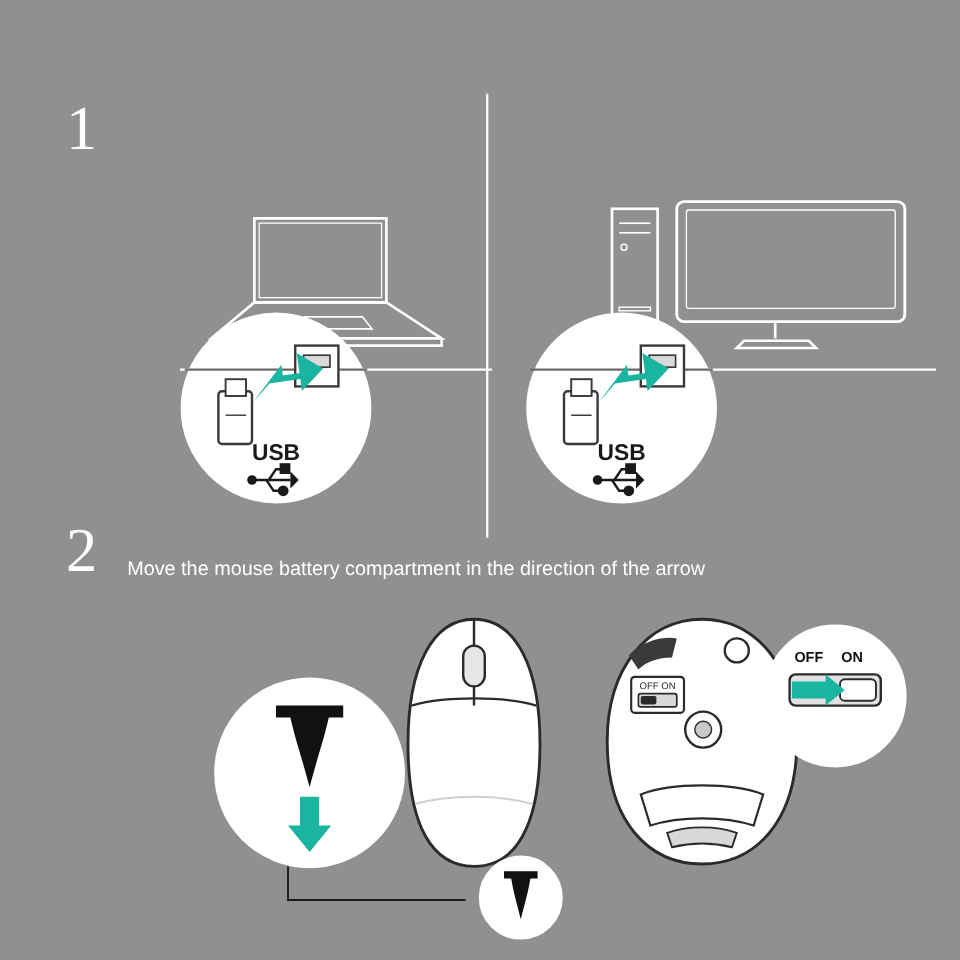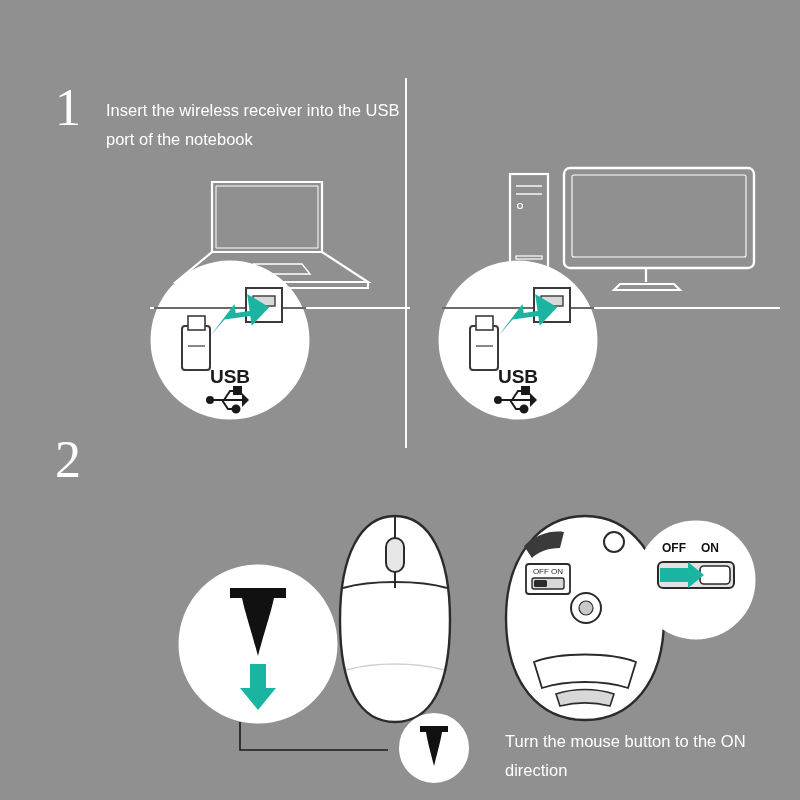--- a/index.html
+++ b/index.html
@@ -60,21 +60,20 @@
   
   .art { position: absolute; }
 </style>
 </head>
 <body>
 
 <div id="page">
 
   <div class="step-num" id="step1-num">1</div>
 
-  <div class="instr" id="instr-left">Insert the wireless receiver into the USB port of the notebook</div>
 
   <div id="divider"></div>
 
   <svg class="art" id="laptop-art" style="left:150px; top:160px;" width="260" height="250" viewBox="0 0 260 250">
 
     <path d="M62 22 L172 22 L172 92 L62 92 Z" fill="none" stroke="#ffffff" stroke-width="2.2"></path>
     <path d="M66 26 L168 26 L168 88 L66 88 Z" fill="none" stroke="#ffffff" stroke-width="1"></path>
 
     <path d="M62 92 L172 92 L218 122 L26 122 Z" fill="none" stroke="#ffffff" stroke-width="2.2"></path>
 
@@ -159,20 +158,21 @@
       <circle cx="60" cy="140" r="3" fill="#1a1a1a"></circle>
       <path d="M74 140 L80 131 L86 131"></path>
       <path d="M72 140 L78 149 L84 149"></path>
       <rect x="84" y="127" width="7" height="7" fill="#1a1a1a"></rect>
       <circle cx="86" cy="149" r="3.5" fill="#1a1a1a"></circle>
       <path d="M92 133 L99 140 L92 147 Z" fill="#1a1a1a" stroke="none"></path>
     </g>
   </svg>
 
   <div class="step-num" id="step2-num">2</div>
+  <div class="instr" id="instr-step2">Move the mouse battery compartment in the direction of the arrow</div>
 
   <svg class="art" id="mouse-top" style="left:330px; top:510px;" width="130" height="220" viewBox="0 0 130 220">
     <path d="M65 6 C 100 6 120 46 120 110 C 120 178 100 212 65 212 C 30 212 10 178 10 110 C 10 46 30 6 65 6 Z" fill="#ffffff" stroke="#2b2b2b" stroke-width="2.4"></path>
     <path d="M65 6 L65 78" stroke="#2b2b2b" stroke-width="2"></path>
     <path d="M13 78 C 40 70 90 70 117 78" fill="none" stroke="#2b2b2b" stroke-width="2"></path>
     <rect x="56" y="28" width="18" height="34" rx="9" fill="#e6e6e6" stroke="#2b2b2b" stroke-width="2"></rect>
     <path d="M16 160 C 45 152 85 152 114 160" fill="none" stroke="#cfcfcf" stroke-width="1.6"></path>
   </svg>
 
   <svg class="art" id="mouse-bottom" style="left:490px; top:512px;" width="190" height="215" viewBox="0 0 190 215">
@@ -220,15 +220,14 @@
     <circle cx="60" cy="60" r="58" fill="#ffffff" stroke="#ffffff" stroke-width="3"></circle>
     <text x="38" y="32" text-anchor="middle" font-family="Liberation Sans, sans-serif" font-size="12" font-weight="bold" fill="#111111">OFF</text>
     <text x="74" y="32" text-anchor="middle" font-family="Liberation Sans, sans-serif" font-size="12" font-weight="bold" fill="#111111">ON</text>
     <rect x="22" y="42" width="76" height="26" rx="5" fill="#e2e2e2" stroke="#2b2b2b" stroke-width="2"></rect>
     <rect x="64" y="46" width="30" height="18" rx="4" fill="#ffffff" stroke="#2b2b2b" stroke-width="1.6"></rect>
     <g>
       <path d="M24 48 L52 48 L52 42 L68 55 L52 68 L52 62 L24 62 Z" fill="#19b5a0"></path>
     </g>
   </svg>
 
-  <div class="instr" id="instr-onoff">Turn the mouse button to the ON direction</div>
 
 </div>
 
 </body></html>

